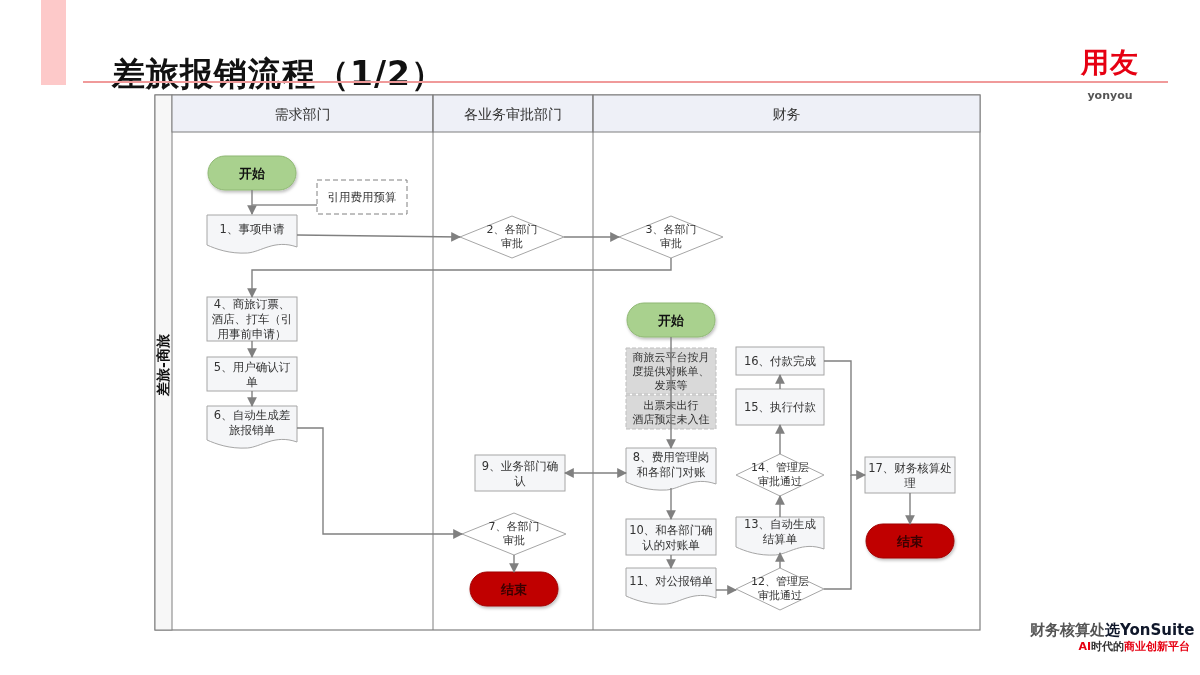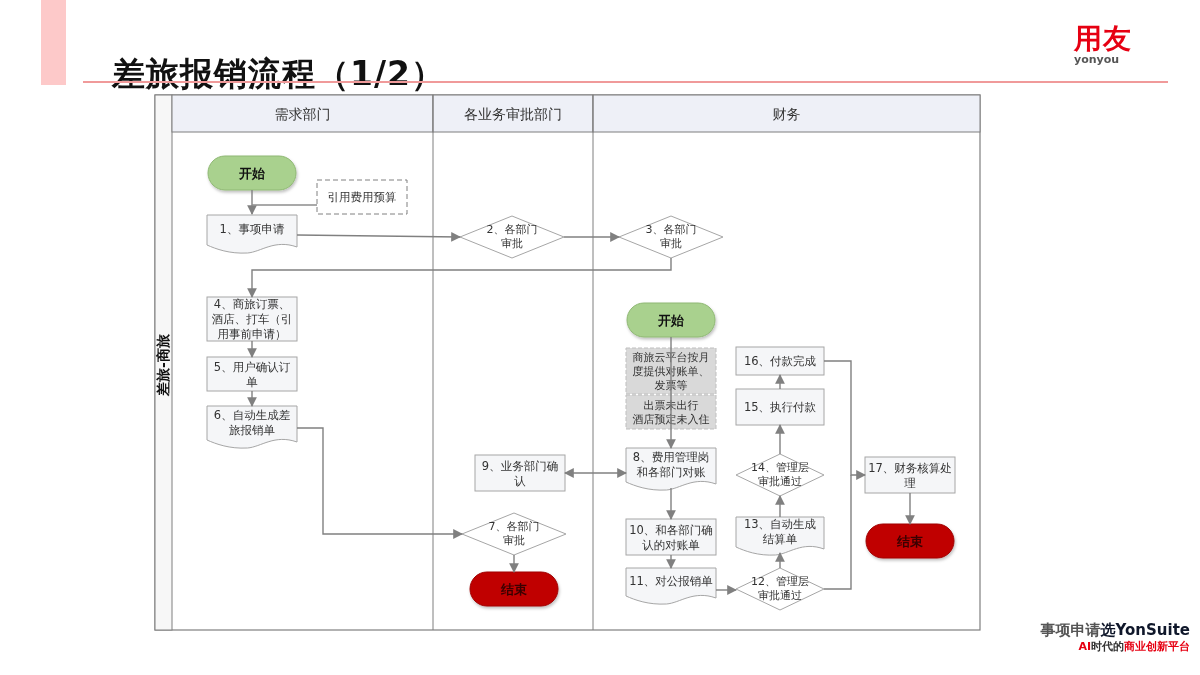--- a/index.html
+++ b/index.html
@@ -1,23 +1,23 @@
 <!DOCTYPE html>
 <html><head>
 <meta charset="utf-8">
 <style>
   html, body { margin: 0; padding: 0; background: #ffffff; }
   body { width: 1200px; height: 675px; position: relative; overflow: hidden;
          font-family: "DejaVu Sans", "Liberation Sans", sans-serif; }
   .accent-bar { position: absolute; left: 41px; top: 0; width: 25px; height: 85px; background: #fdc9c9; }
   .title { position: absolute; left: 112px; top: 26px; font-size: 33px; font-weight: bold; color: #111; letter-spacing: 1px; margin-top: 26px; }
   .title-rule { position: absolute; left: 83px; top: 81px; width: 1085px; height: 2px; background: #f09a9a; }
-  .logo { position: absolute; left: 1074px; top: 24px; width: 72px; }
+  .logo { position: absolute; left: 1074px; top: 48px; width: 72px; text-align: center; }
   .logo-cn { font-size: 28px; font-weight: bold; color: #e60012; line-height: 30px; letter-spacing: 1px; }
-  .logo-en { font-size: 11px; font-weight: bold; color: #555; line-height: 12px; }
+  .logo-en { font-size: 11px; font-weight: bold; color: #555; line-height: 12px; margin-top: 12px; }
   .footer { position: absolute; left: 1030px; top: 620px; width: 160px; text-align: right; }
   .footer-line1 { font-size: 15px; color: #555; font-weight: bold; line-height: 20px; white-space: nowrap; }
   .footer-line1 .hl { color: #0f172a; }
   .footer-line2 { font-size: 11px; color: #333; font-weight: bold; line-height: 14px; white-space: nowrap; }
   .footer-line2 .hl { color: #e60012; }
   #flow { position: absolute; left: 0; top: 0; }
   #flow text { font-family: "DejaVu Sans", "Liberation Sans", sans-serif; }
 </style>
 </head>
 <body>
@@ -181,15 +181,15 @@
     <polyline points="780,568 780,553" fill="none" stroke="#808080" stroke-width="1.4" marker-end="url(#arr)"></polyline>
     <polyline points="780,517 780,496" fill="none" stroke="#808080" stroke-width="1.4" marker-end="url(#arr)"></polyline>
     <polyline points="780,454 780,425" fill="none" stroke="#808080" stroke-width="1.4" marker-end="url(#arr)"></polyline>
     <polyline points="780,389 780,375" fill="none" stroke="#808080" stroke-width="1.4" marker-end="url(#arr)"></polyline>
     <polyline points="824,361 851,361 851,475 865,475" fill="none" stroke="#808080" stroke-width="1.4" marker-end="url(#arr)"></polyline>
     <polyline points="824,589 851,589 851,475" fill="none" stroke="#808080" stroke-width="1.4"></polyline>
     <polyline points="910,493 910,524" fill="none" stroke="#808080" stroke-width="1.4" marker-end="url(#arr)"></polyline>
   </svg>
 
 <div class="footer">
-  <div class="footer-line1"><span>事项申请</span><span class="hl">选YonSuite</span></div>
+  <div class="footer-line1"><span>财务核算处</span><span class="hl">选YonSuite</span></div>
   <div class="footer-line2"><span class="hl">AI</span><span>时代的</span><span class="hl">商业创新平台</span></div>
 </div>
 
 </body></html>

